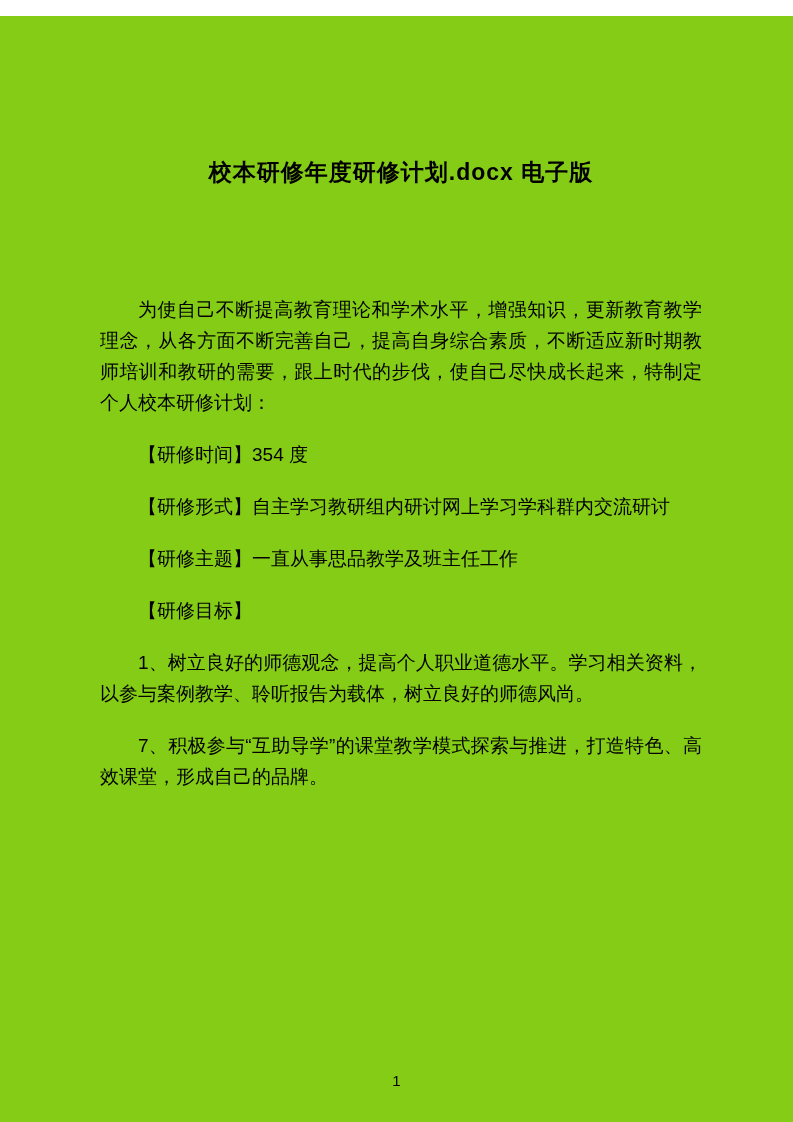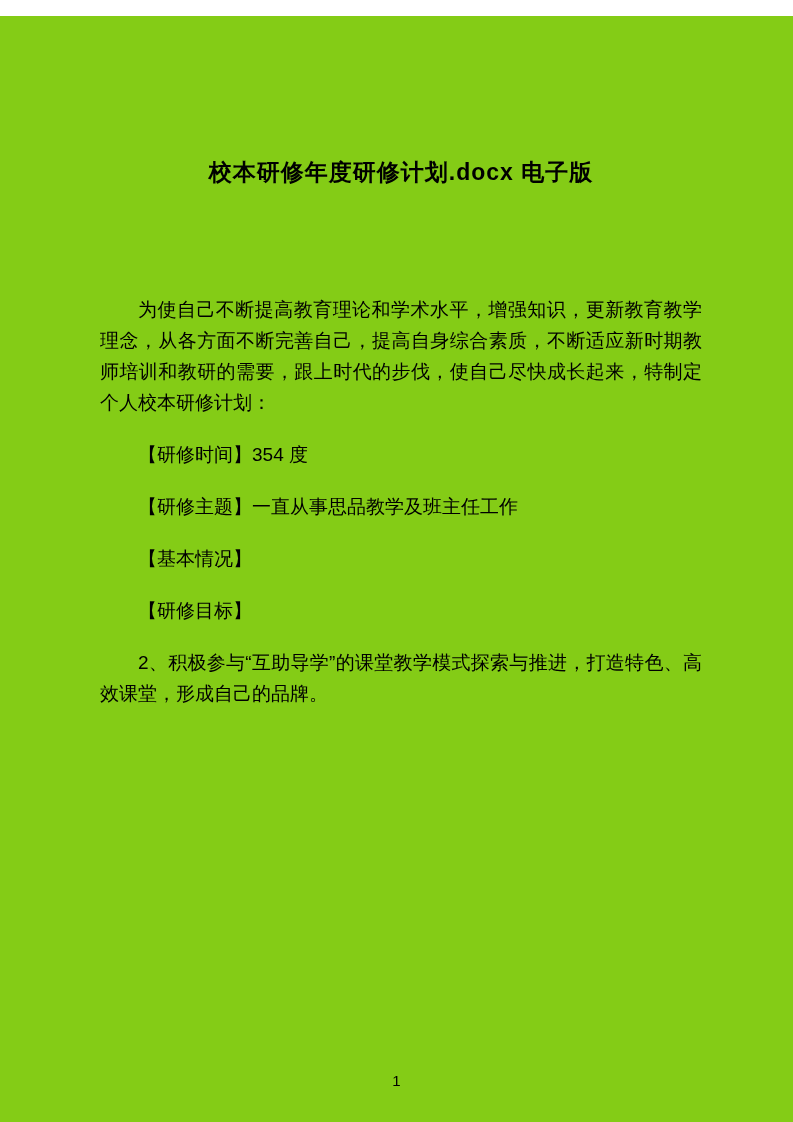--- a/index.html
+++ b/index.html
@@ -48,26 +48,27 @@
 <body>
 
 <div class="page">
   <div class="content">
     <h1 class="doc-title">校本研修年度研修计划.docx 电子版</h1>
 
     <p class="para">为使自己不断提高教育理论和学术水平，增强知识，更新教育教学理念，从各方面不断完善自己，提高自身综合素质，不断适应新时期教师培训和教研的需要，跟上时代的步伐，使自己尽快成长起来，特制定个人校本研修计划：</p>
 
     <p class="para">【研修时间】354 度</p>
 
+    <p class="para">【研修形式】自主学习教研组内研讨网上学习学科群内交流研讨</p>
 
     <p class="para">【研修主题】一直从事思品教学及班主任工作</p>
 
-    <p class="para">【基本情况】</p>
 
 
     <p class="para">【研修目标】</p>
 
+    <p class="para">1、树立良好的师德观念，提高个人职业道德水平。学习相关资料，以参与案例教学、聆听报告为载体，树立良好的师德风尚。</p>
 
-    <p class="para">2、积极参与“互助导学”的课堂教学模式探索与推进，打造特色、高效课堂，形成自己的品牌。</p>
+    <p class="para">7、积极参与“互助导学”的课堂教学模式探索与推进，打造特色、高效课堂，形成自己的品牌。</p>
   </div>
 
   <div class="page-footer">1</div>
 </div>
 
 </body></html>

